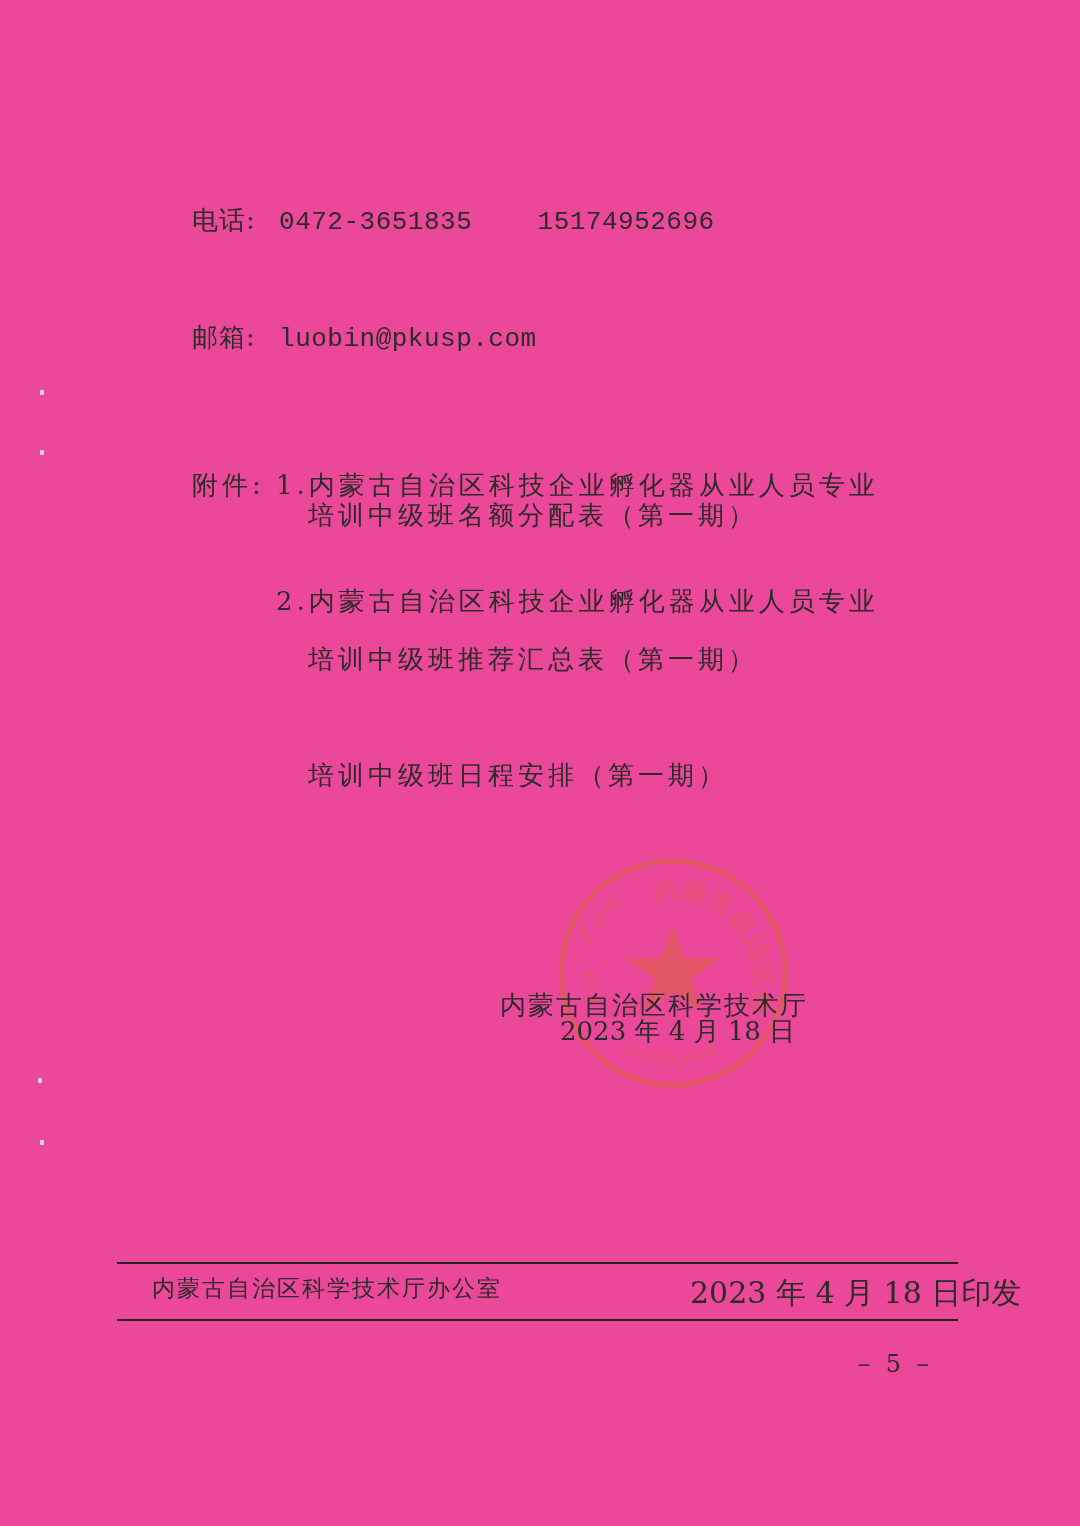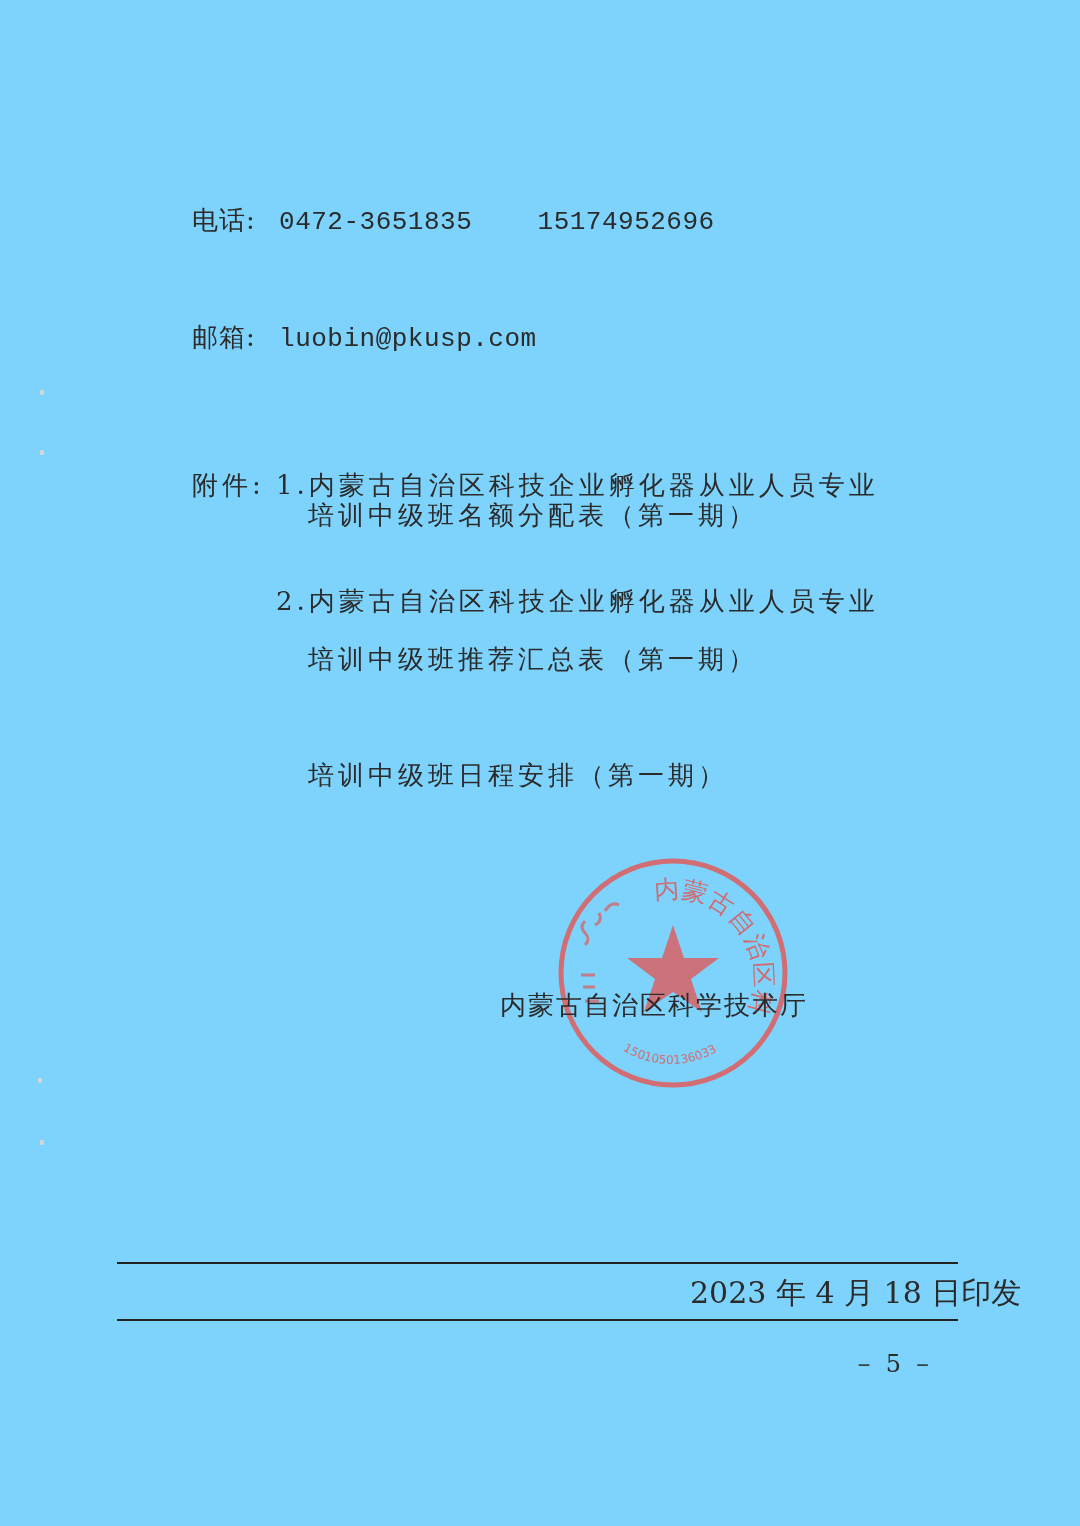--- a/index.html
+++ b/index.html
@@ -1,18 +1,18 @@
 <!DOCTYPE html>
 <html><head>
 <meta charset="utf-8">
 <style>
   html, body { margin: 0; padding: 0; background: #ffffff; }
   body { width: 1080px; height: 1526px; position: relative; overflow: hidden;
          font-family: "DejaVu Serif", "Liberation Serif", serif; color: #2b2b2b; }
-  .page { position: absolute; inset: 0; background: #7dd3fc; text-decoration: underline; }
+  .page { position: absolute; inset: 0; background: #ec4899; text-decoration: underline; }
   .line { position: absolute; white-space: nowrap; font-size: 26px; letter-spacing: 1px; }
   .contact-label { display: inline-block; }
   .mono { font-family: "Liberation Mono", "DejaVu Sans Mono", monospace; font-size: 26px; letter-spacing: 0.5px; }
   .spaced { letter-spacing: 4px; margin-top: 32px; }
   .hrule { position: absolute; left: 117px; width: 841px; height: 2px; background: #222; }
   .stamp { position: absolute; left: 555px; top: 855px; width: 236px; height: 236px; }
   .artifact { position: absolute; width: 4px; height: 5px; background: #d6d6d6; border-radius: 1px; }
 </style>
 </head>
 <body>
@@ -65,20 +65,22 @@
     </text>
     <g stroke="#e05a5a" stroke-width="3" fill="none" opacity="0.7">
       <path d="M 30 90 q 6 -6 0 -12 q -6 -6 0 -12"></path>
       <path d="M 40 70 q 8 -4 4 -12"></path>
       <path d="M 26 120 l 14 0 M 28 132 l 12 0 M 30 146 l 14 0"></path>
       <path d="M 50 56 q 6 -10 14 -6"></path>
     </g>
   </svg>
 
   <div class="line spaced" style="left:500px; top:956px; letter-spacing:2px;">内蒙古自治区科学技术厅</div>
+  <div class="line" style="left:560px; top:1014px; letter-spacing:0px;">2023 年 4 月 18 日</div>
 
   <div class="hrule" style="top:1262px;"></div>
+  <div class="line" style="left:152px; top:1273px; font-size:23px; letter-spacing:2px;">内蒙古自治区科学技术厅办公室</div>
   <div class="line" style="left:690px; top:1273px; font-size:30px; letter-spacing:0px;">2023 年 4 月 18 日印发</div>
   <div class="hrule" style="top:1319px;"></div>
 
   <div class="line" style="left:852px; top:1348px; font-size:24px;">－ 5 －</div>
 
 </div>
 
 </body></html>

